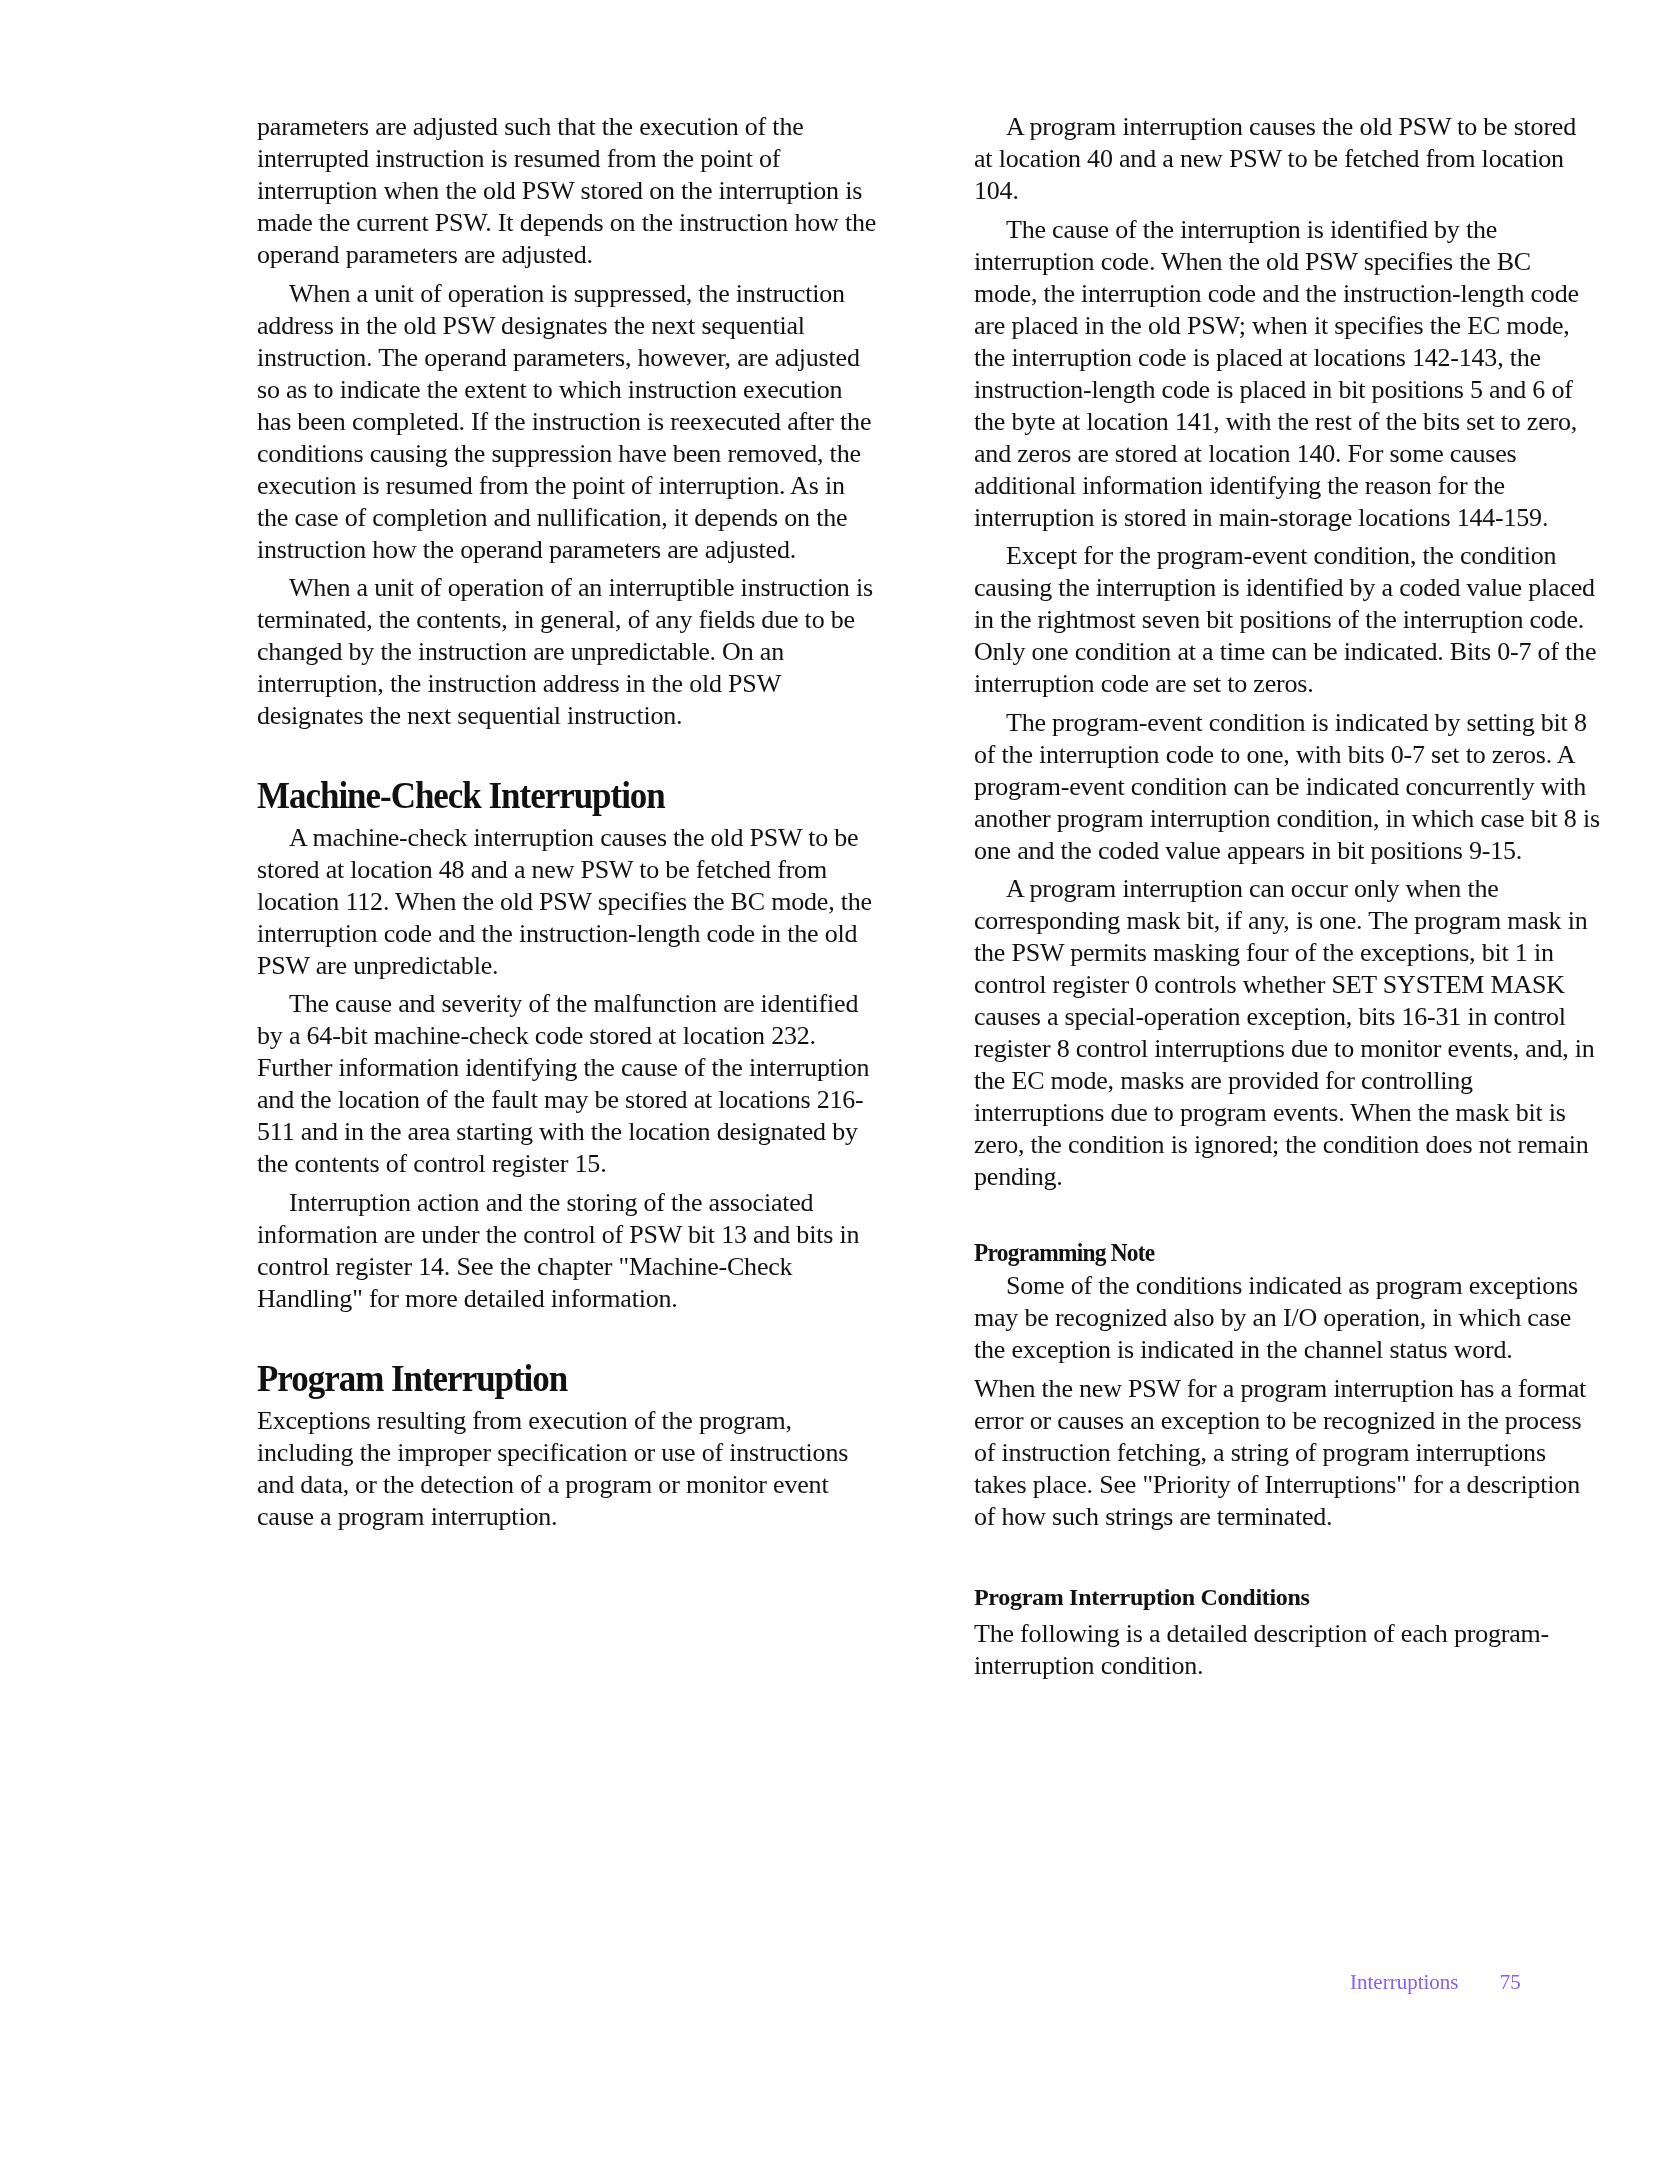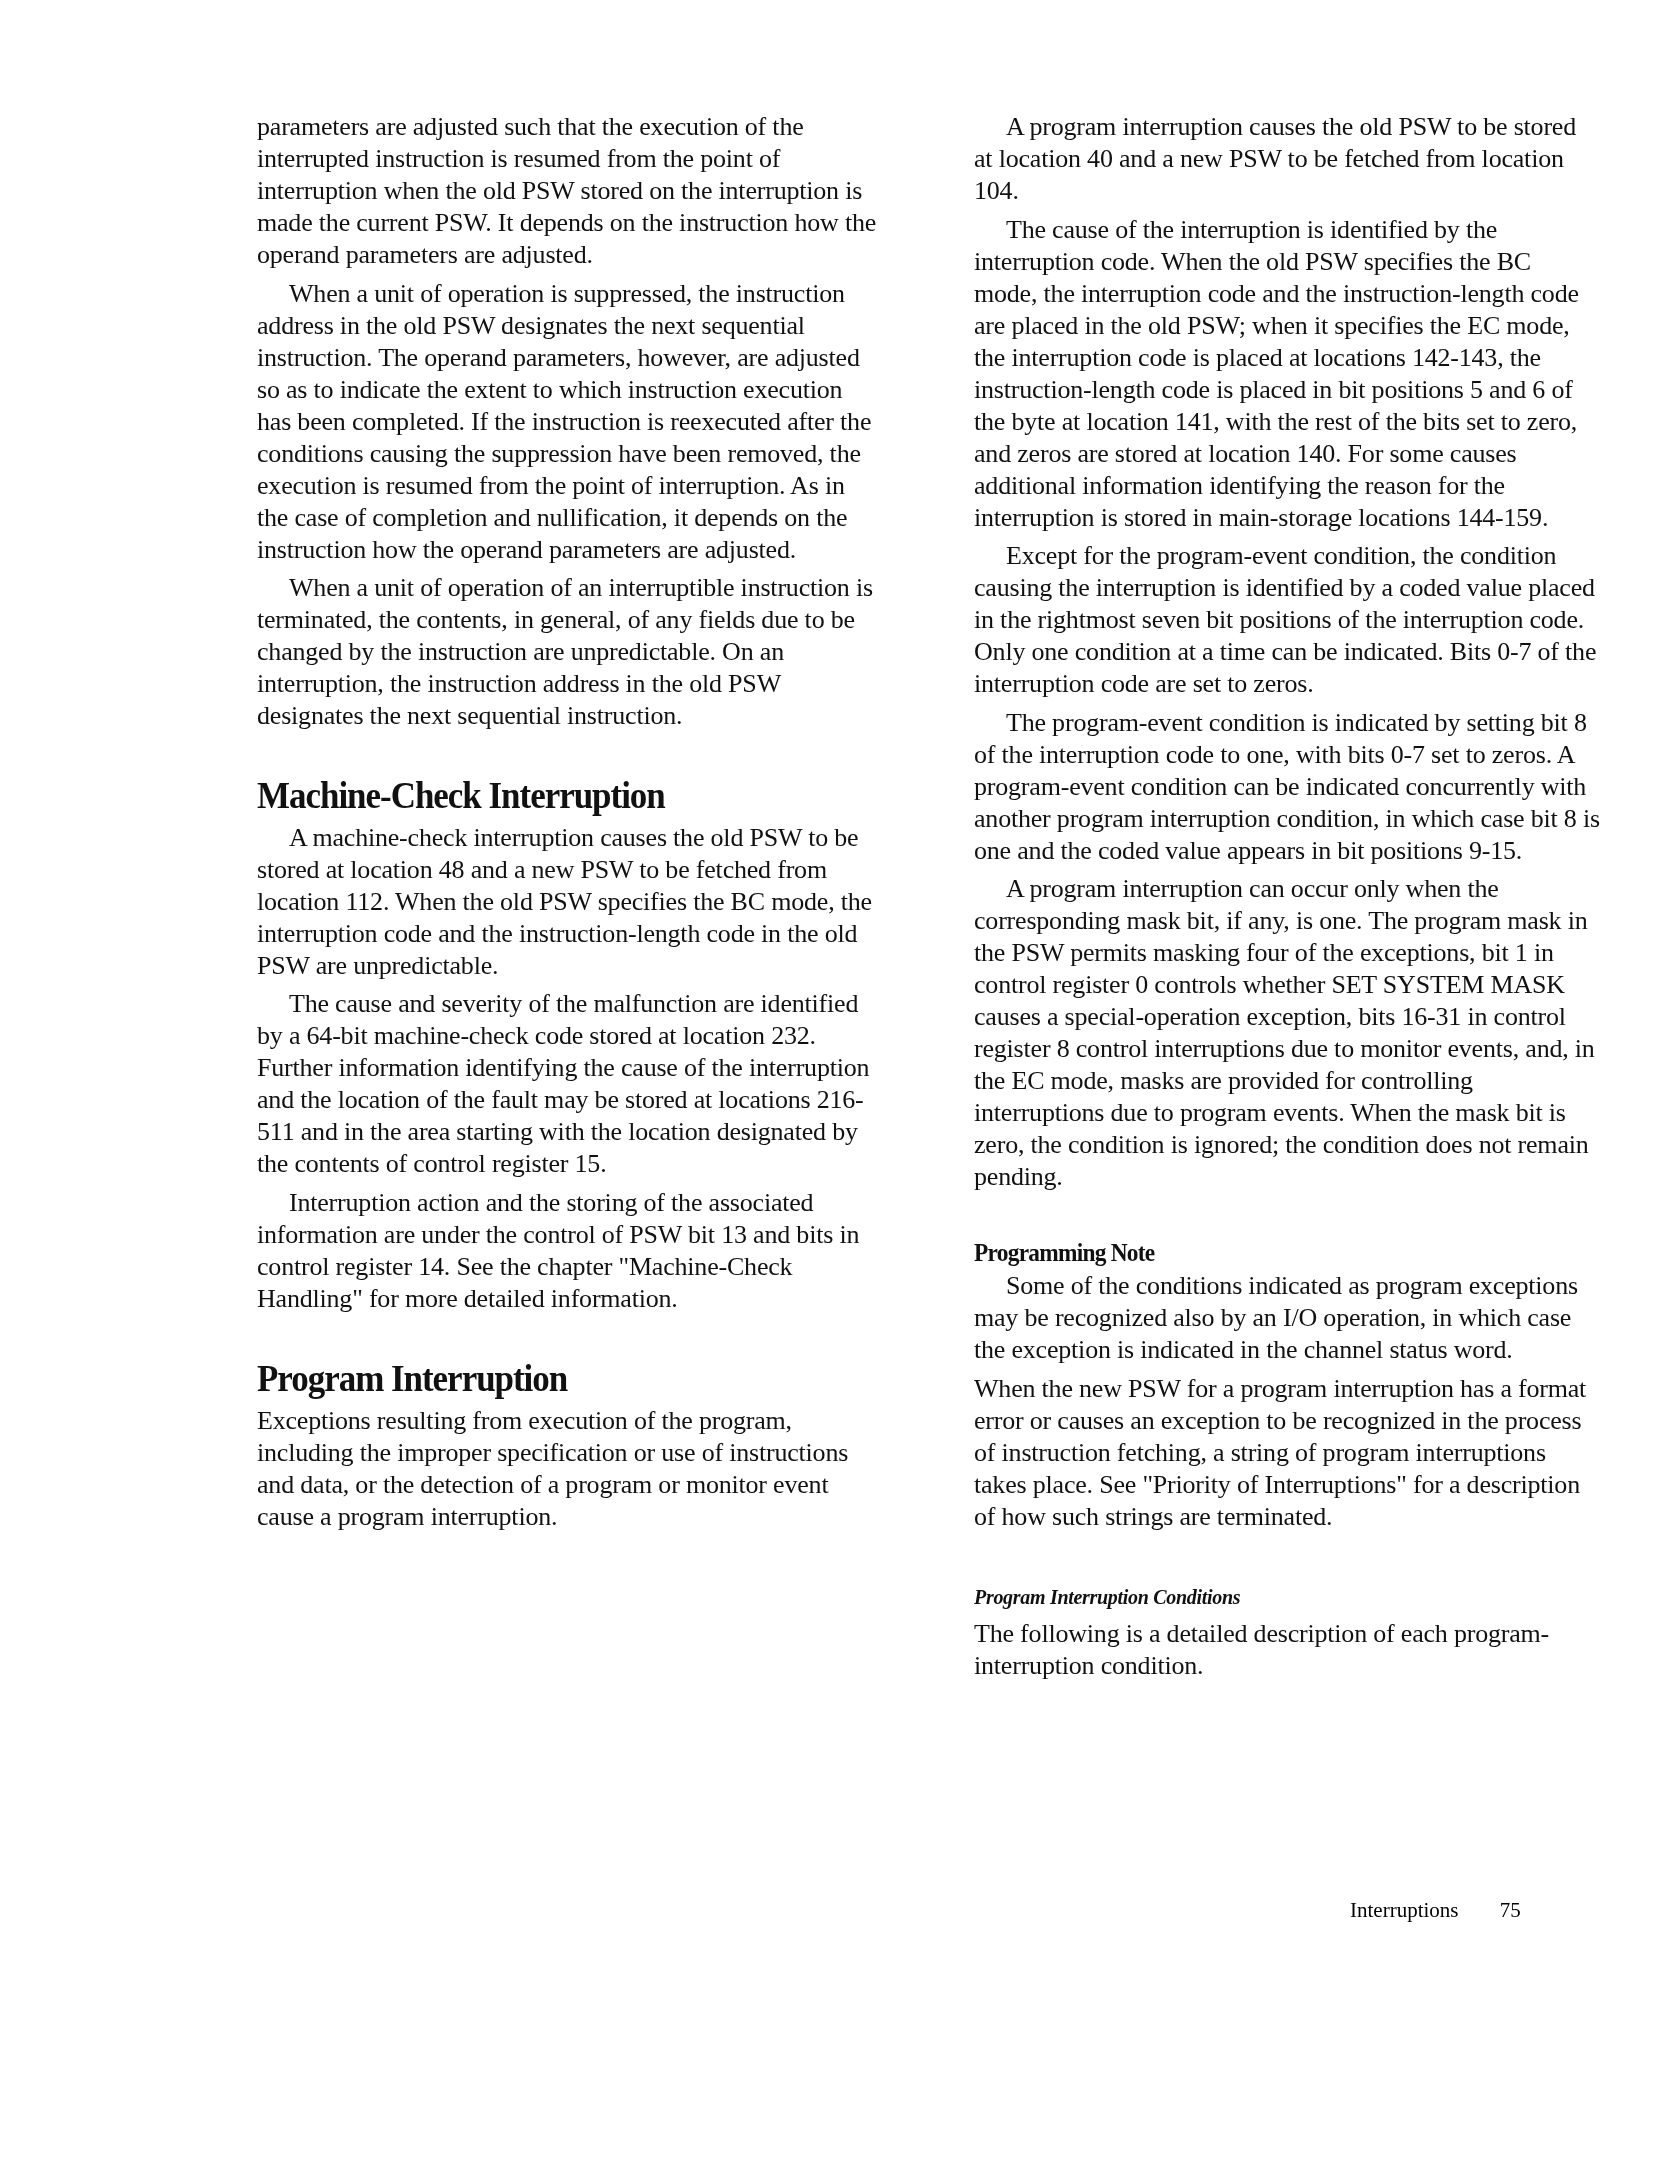--- a/index.html
+++ b/index.html
@@ -22,26 +22,26 @@
       font-weight: bold; font-size: 38px; line-height: 41px;
       margin: 43px 0 5.6px 0; letter-spacing: -1.1px;
       transform: scaleX(0.92); transform-origin: left;
     }
     h3.note-heading {
       font-weight: bold; font-size: 25.4px; line-height: 32px;
       margin: 43px 0 1.9px 0; letter-spacing: -0.8px;
       transform: scaleX(0.92); transform-origin: left;
     }
     h3.sub-heading {
-      font-weight: bold; font-style: italic; font-size: 20px; line-height: 34px;
+      font-weight: bold; font-size: 24px; line-height: 34px;
       margin: 47px 0 3.8px 0; letter-spacing: -0.3px;
     }
     .footer {
-      position: absolute; top: 1898px; left: 1350px;
-      font-size: 21px; color: #000000;
+      position: absolute; top: 1970px; left: 1350px;
+      font-size: 21px; color: #8b5cf6;
     }
     .footer .page-number { margin-left: 36px; }
   </style>
 </head>
 <body>
 
 <div class="column" id="col-left">
   <p class="para">parameters are adjusted such that the execution of the interrupted instruction is resumed from the point of interruption when the old PSW stored on the interruption is made the current PSW. It depends on the instruction how the operand parameters are adjusted.</p>
   <p class="para indent">When a unit of operation is suppressed, the instruction address in the old PSW designates the next sequential instruction. The operand parameters, however, are adjusted so as to indicate the extent to which instruction execution has been completed. If the instruction is reexecuted after the conditions causing the suppression have been removed, the execution is resumed from the point of interruption. As in the case of completion and nullification, it depends on the instruction how the operand parameters are adjusted.</p>
   <p class="para indent">When a unit of operation of an interruptible instruction is terminated, the contents, in general, of any fields due to be changed by the instruction are unpredictable. On an interruption, the instruction address in the old PSW designates the next sequential instruction.</p>

